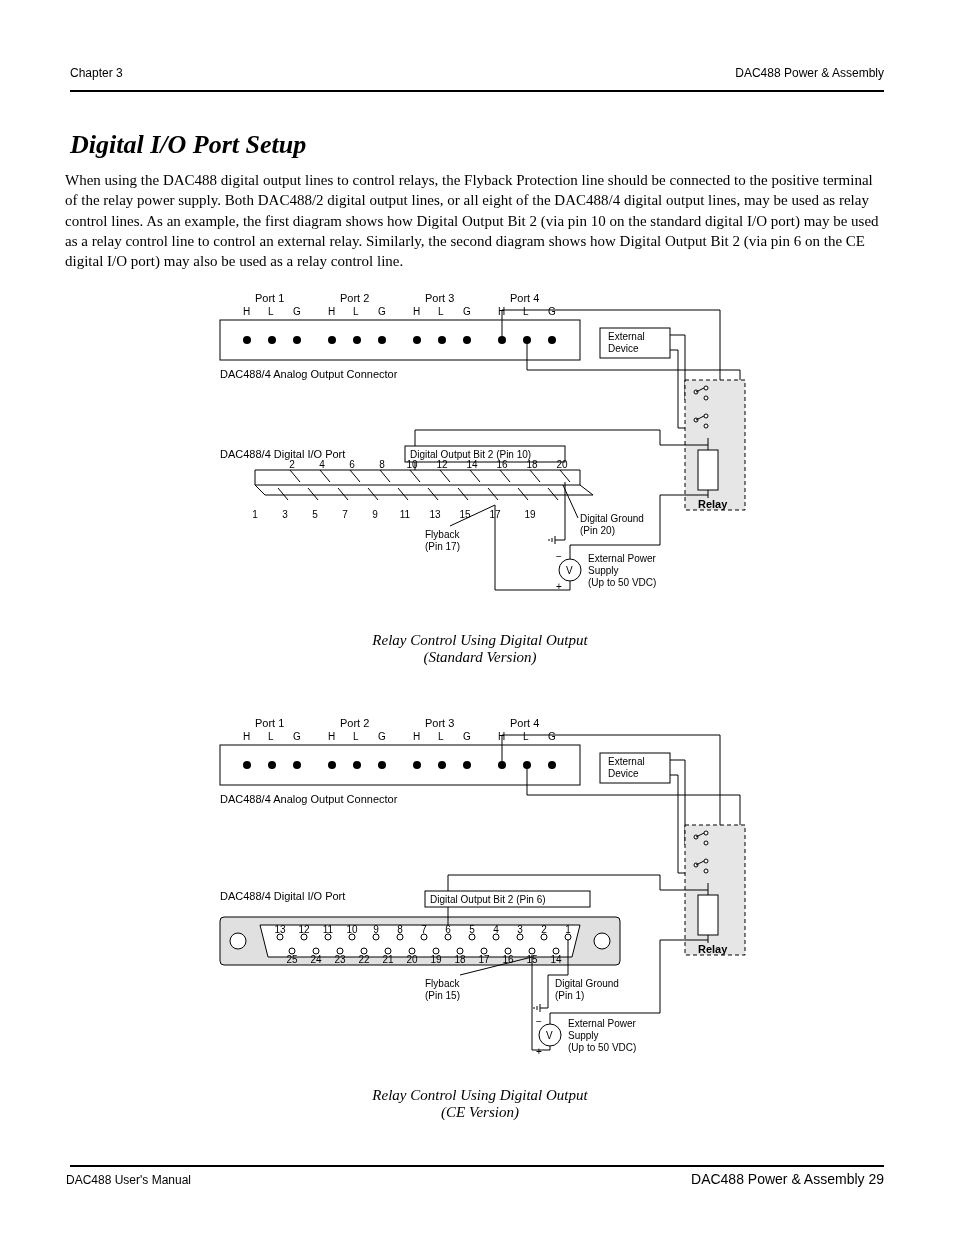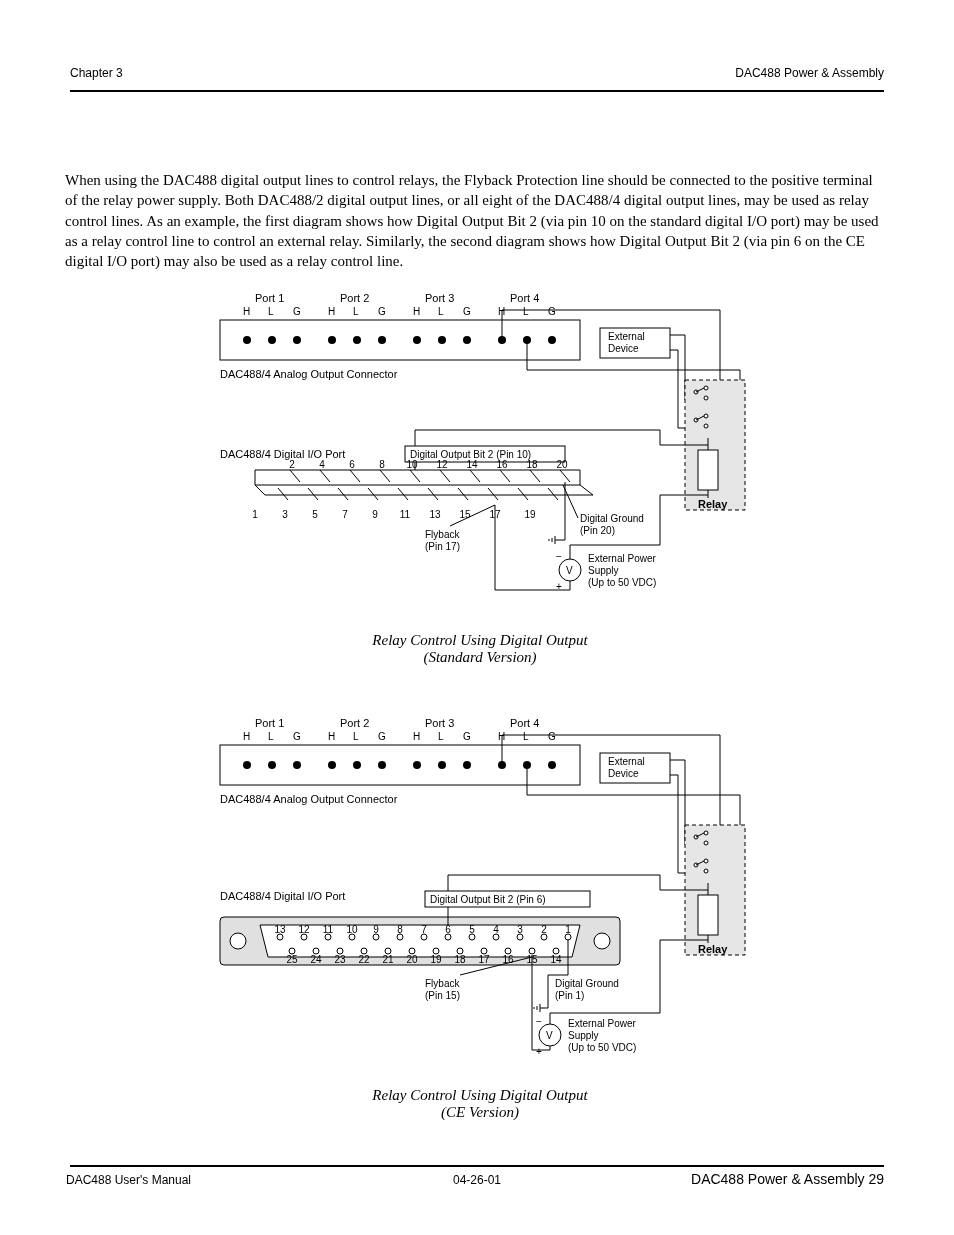--- a/index.html
+++ b/index.html
@@ -98,20 +98,21 @@
   .lbl-sm { font-size: 10px; }
 </style>
 </head>
 <body>
 
 <div class="page">
   <div class="hdr-left">Chapter 3</div>
   <div class="hdr-right">DAC488 Power &amp; Assembly</div>
   <div class="hr-top"></div>
 
+  <div class="title">Digital I/O Port Setup</div>
   <div class="body">When using the DAC488 digital output lines to control relays, the Flyback Protection line should be connected to the positive terminal of the relay power supply. Both DAC488/2 digital output lines, or all eight of the DAC488/4 digital output lines, may be used as relay control lines. As an example, the first diagram shows how Digital Output Bit 2 (via pin 10 on the standard digital I/O port) may be used as a relay control line to control an external relay. Similarly, the second diagram shows how Digital Output Bit 2 (via pin 6 on the CE digital I/O port) may also be used as a relay control line.</div>
 
   <div class="figure-wrap" style="top:290px;">
     <svg width="560" height="330" viewBox="0 0 560 330">
 
       <text class="lbl" x="55" y="12">Port 1</text>
       <text class="lbl" x="140" y="12">Port 2</text>
       <text class="lbl" x="225" y="12">Port 3</text>
       <text class="lbl" x="310" y="12">Port 4</text>
 
@@ -485,15 +486,14 @@
       <text class="lbl-sm" x="368" y="336">(Up to 50 VDC)</text>
     </svg>
     <div class="caption">
       <span>Relay Control Using Digital Output</span><br>
       <span>(CE Version)</span>
     </div>
   </div>
 
   <div class="hr-bot"></div>
   <div class="ftr-left">DAC488 User's Manual</div>
-  <div class="ftr-center">04-26-01</div>
   <div class="ftr-right">DAC488 Power &amp; Assembly   29</div>
 </div>
 
 </body></html>

